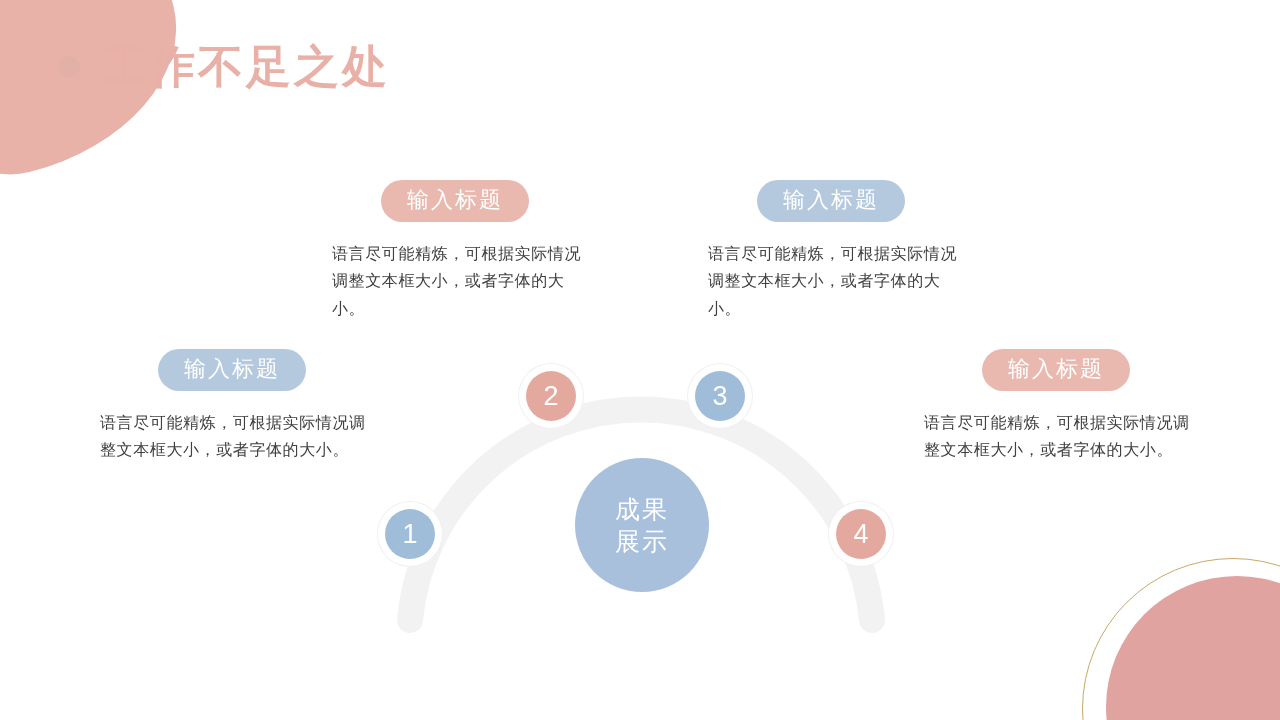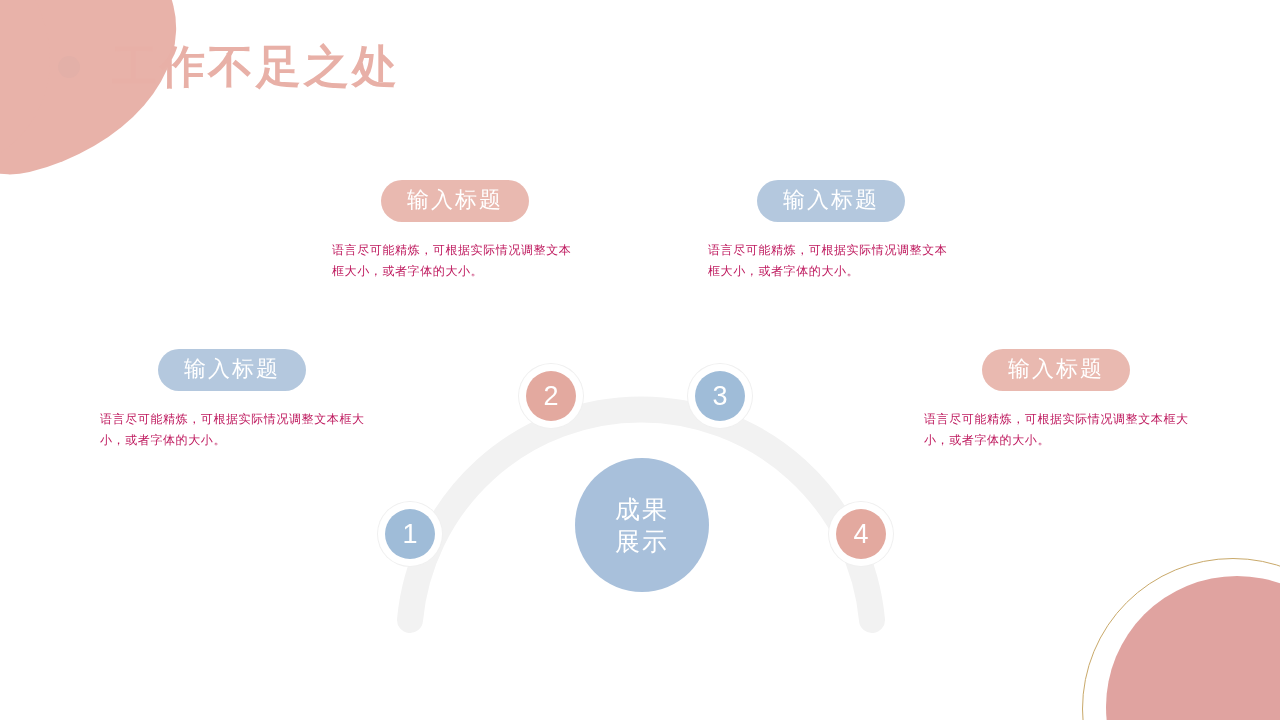--- a/index.html
+++ b/index.html
@@ -69,21 +69,21 @@
     pointer-events: none;
   }
 
   
   .title-row {
     position: absolute;
     left: 58px;
     top: 44px;
     display: flex;
     align-items: center;
-    gap: 32px;
+    gap: 22px;
   }
   .title-dot {
     width: 22px;
     height: 22px;
     border-radius: 50%;
     background: #e3b0a8;
     flex: none;
   }
   .title-text {
     font-size: 45px;
@@ -115,22 +115,22 @@
     color: #ffffff;
     letter-spacing: 2px;
     line-height: 1.18;
     white-space: nowrap;
   }
   .pill.pink { background: #e9b9b0; }
   .pill.blue { background: #b4c8de; }
 
   .body-text {
     margin-top: 18px;
-    font-size: 12px;
-    color: #be185d;
+    font-size: 16px;
+    color: #404040;
     line-height: 1.72;
     letter-spacing: 0.6px;
   }
 
   
   .block-top-left  { left: 332px; top: 180px; width: 250px; text-align: left; }
   .block-top-left .pill-holder { text-align: center; width: 246px; }
 
   .block-top-right { left: 708px; top: 180px; width: 250px; text-align: left; }
   .block-top-right .pill-holder { text-align: center; width: 246px; }

